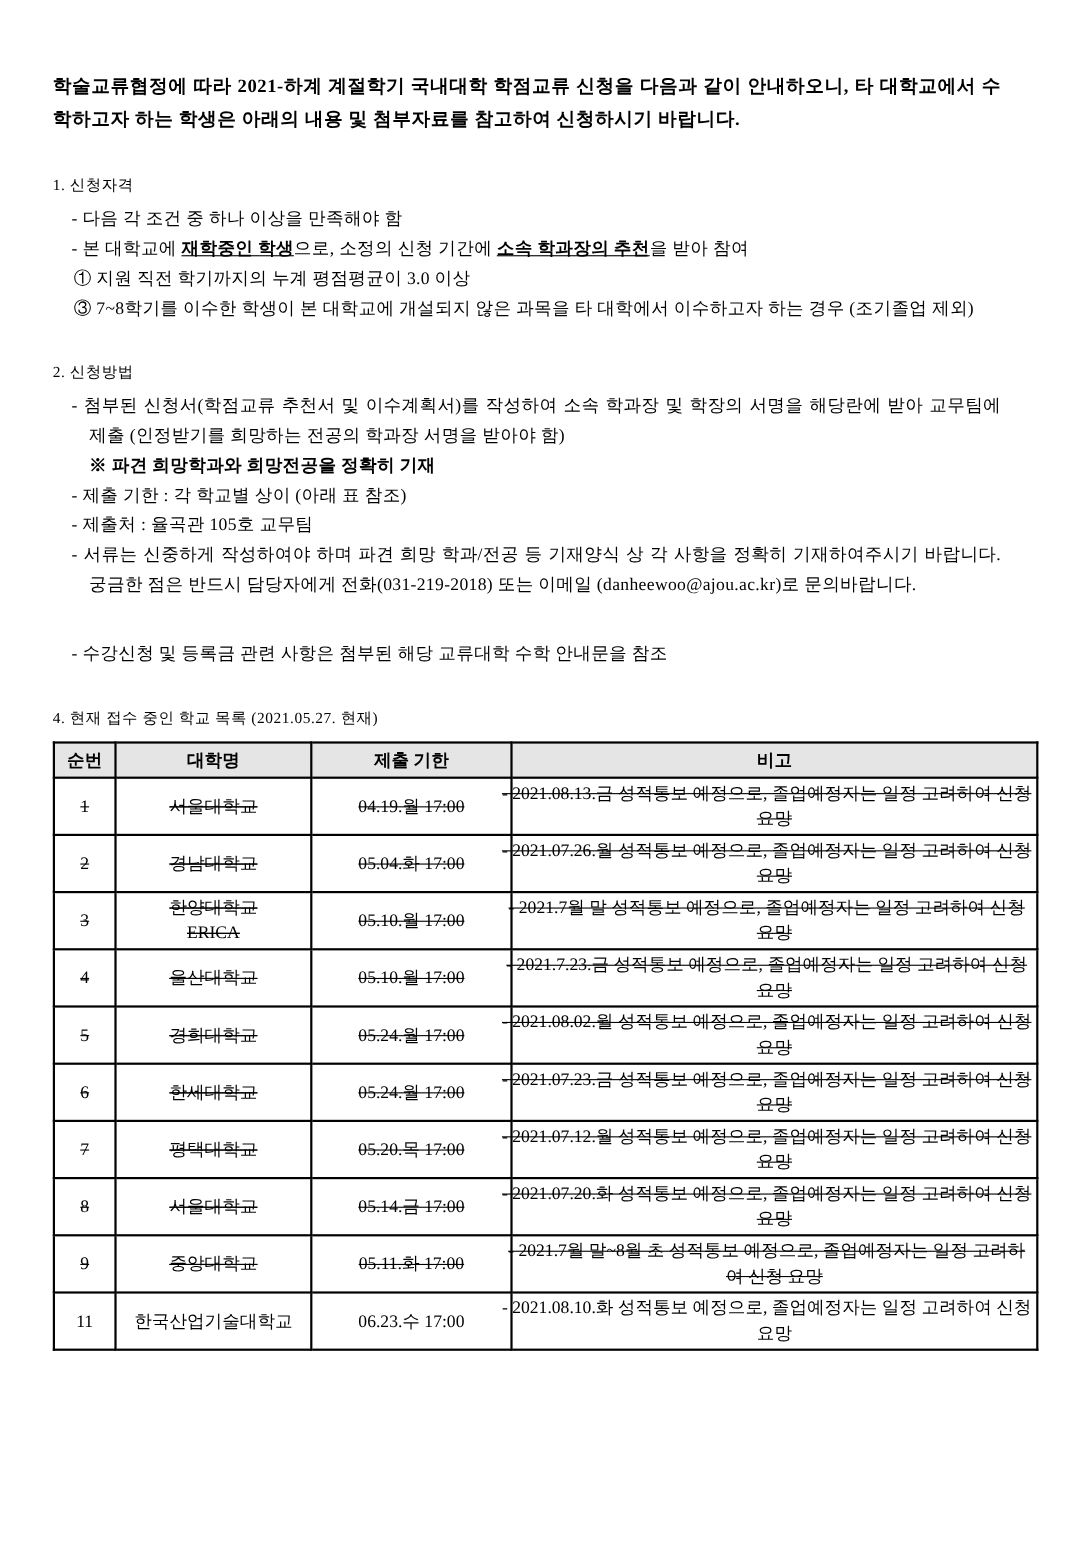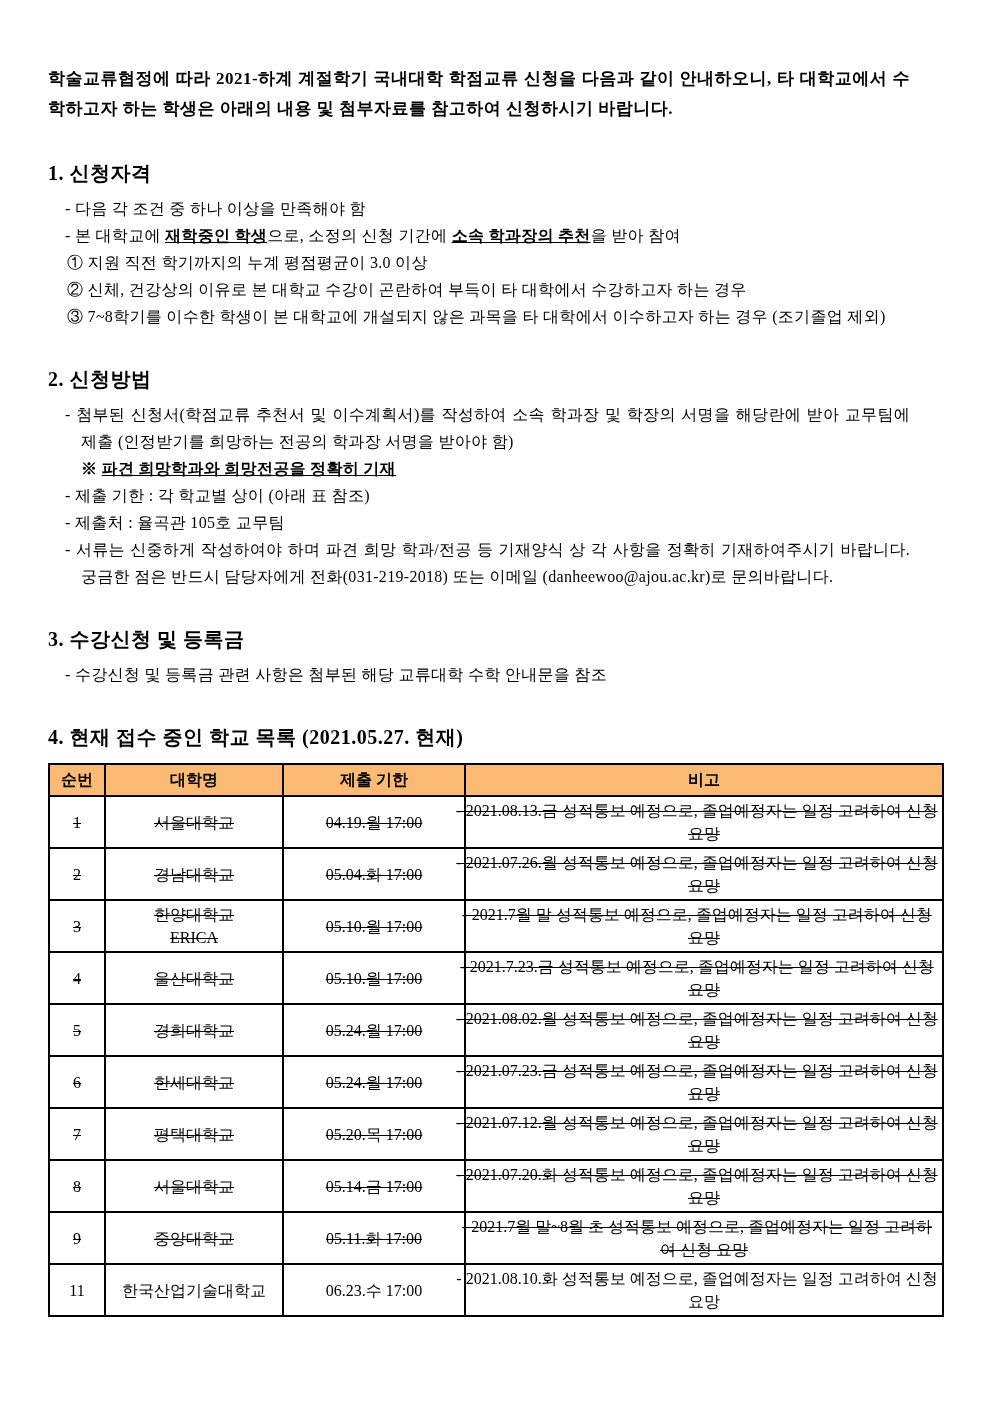--- a/index.html
+++ b/index.html
@@ -18,22 +18,22 @@
     margin: 0;
     font-size: 17px;
     font-weight: 700;
     line-height: 30px;
     text-align: justify;
     letter-spacing: 0.5px;
   }
   .section { margin-top: 36px; }
   .section-title {
     margin: 0 0 8px 0;
-    font-size: 20px;
-    font-weight: 700;
+    font-size: 14px;
+    font-weight: 400;
     letter-spacing: 0.5px;
   }
   .item {
     margin: 0 0 0 17px;
     padding-left: 16px;
     text-indent: -16px;
     font-size: 16px;
     line-height: 27px;
     text-align: justify;
     letter-spacing: 0.3px;
@@ -43,35 +43,35 @@
     padding-left: 0;
     text-indent: 0;
   }
   .note-line {
     margin-left: 33px;
     padding-left: 0;
     text-indent: 0;
     font-weight: 700;
   }
   .bu { font-weight: 700; text-decoration: underline; }
-  .u  { text-decoration: underline; }
+  .u  { }
 
   table.school-table {
     border-collapse: collapse;
     table-layout: fixed;
     width: 894px;
     margin-top: 12px;
     font-size: 16px;
   }
   table.school-table th, table.school-table td {
     border: 2px solid #000000;
     box-sizing: border-box;
   }
   table.school-table th {
-    background: #fdba74;
+    background: #e5e5e5;
     font-weight: 700;
     height: 32px;
     text-align: center;
     padding: 2px 4px;
   }
   table.school-table td {
     height: 48px;
     text-align: center;
     padding: 2px 4px;
     line-height: 23px;
@@ -91,35 +91,33 @@
 
 <div class="page">
 
   <p class="intro">학술교류협정에 따라 2021-하계 계절학기 국내대학 학점교류 신청을 다음과 같이 안내하오니, 타 대학교에서 수학하고자 하는 학생은 아래의 내용 및 첨부자료를 참고하여 신청하시기 바랍니다.</p>
 
   <div class="section">
     <div class="section-title">1. 신청자격</div>
     <p class="item">- 다음 각 조건 중 하나 이상을 만족해야 함</p>
     <p class="item"><span>- 본 대학교에 </span><span class="bu">재학중인 학생</span><span>으로, 소정의 신청 기간에 </span><span class="bu">소속 학과장의 추천</span><span>을 받아 참여</span></p>
     <p class="item sub-item">① 지원 직전 학기까지의 누계 평점평균이 3.0 이상</p>
-    <p class="item sub-item">② 신체, 건강상의 이유로 본 대학교 수강이 곤란하여 부득이 타 대학에서 수강하고자 하는 경우</p>
     <p class="item sub-item">③ 7~8학기를 이수한 학생이 본 대학교에 개설되지 않은 과목을 타 대학에서 이수하고자 하는 경우 (조기졸업 제외)</p>
   </div>
 
   <div class="section">
     <div class="section-title">2. 신청방법</div>
     <p class="item">- 첨부된 신청서(학점교류 추천서 및 이수계획서)를 작성하여 소속 학과장 및 학장의 서명을 해당란에 받아 교무팀에 제출 (인정받기를 희망하는 전공의 학과장 서명을 받아야 함)</p>
     <p class="item note-line"><span>※ </span><span class="u">파견 희망학과와 희망전공을 정확히 기재</span></p>
     <p class="item">- 제출 기한 : 각 학교별 상이 (아래 표 참조)</p>
     <p class="item">- 제출처 : 율곡관 105호 교무팀</p>
     <p class="item">- 서류는 신중하게 작성하여야 하며 파견 희망 학과/전공 등 기재양식 상 각 사항을 정확히 기재하여주시기 바랍니다. 궁금한 점은 반드시 담당자에게 전화(031-219-2018) 또는 이메일 (danheewoo@ajou.ac.kr)로 문의바랍니다.</p>
   </div>
 
   <div class="section">
-    <div class="section-title">3. 수강신청 및 등록금</div>
     <p class="item">- 수강신청 및 등록금 관련 사항은 첨부된 해당 교류대학 수학 안내문을 참조</p>
   </div>
 
   <div class="section">
     <div class="section-title">4. 현재 접수 중인 학교 목록 (2021.05.27. 현재)</div>
 
     <table class="school-table">
       <colgroup>
         <col style="width:56px">
           <col style="width:178px">

